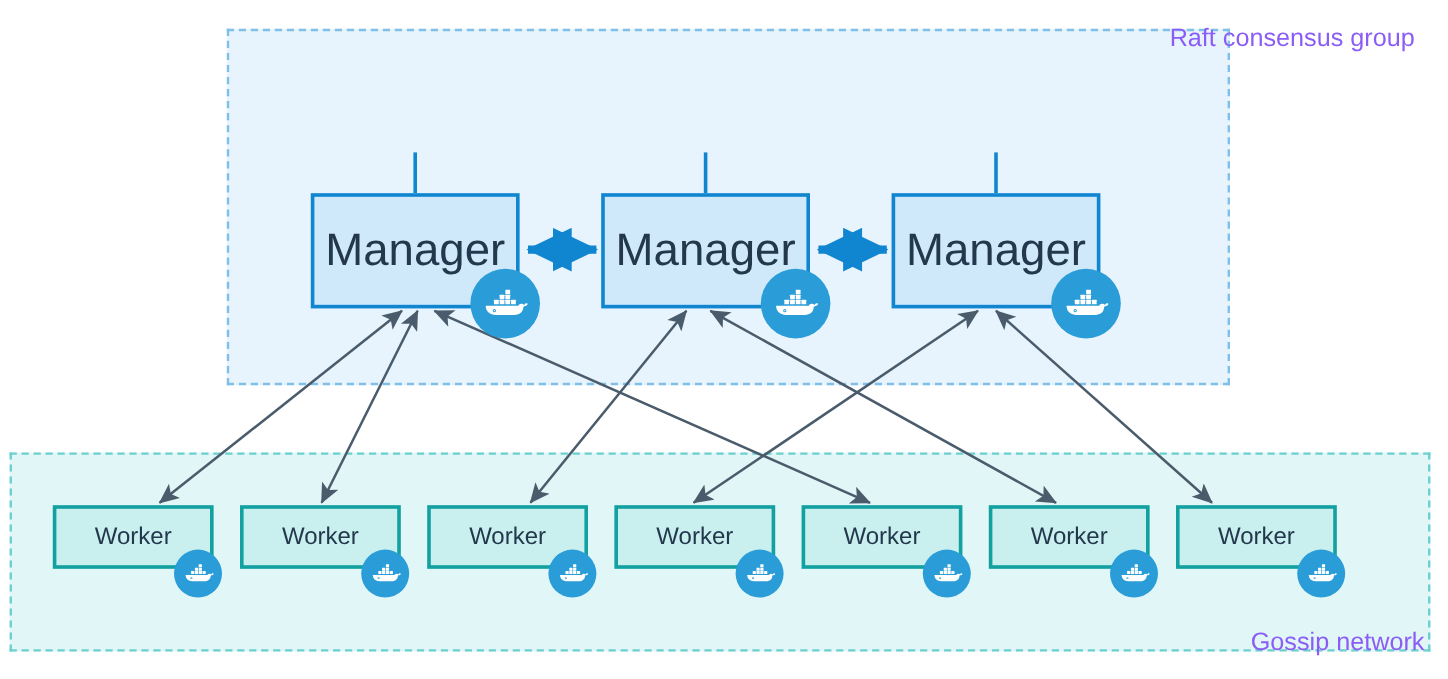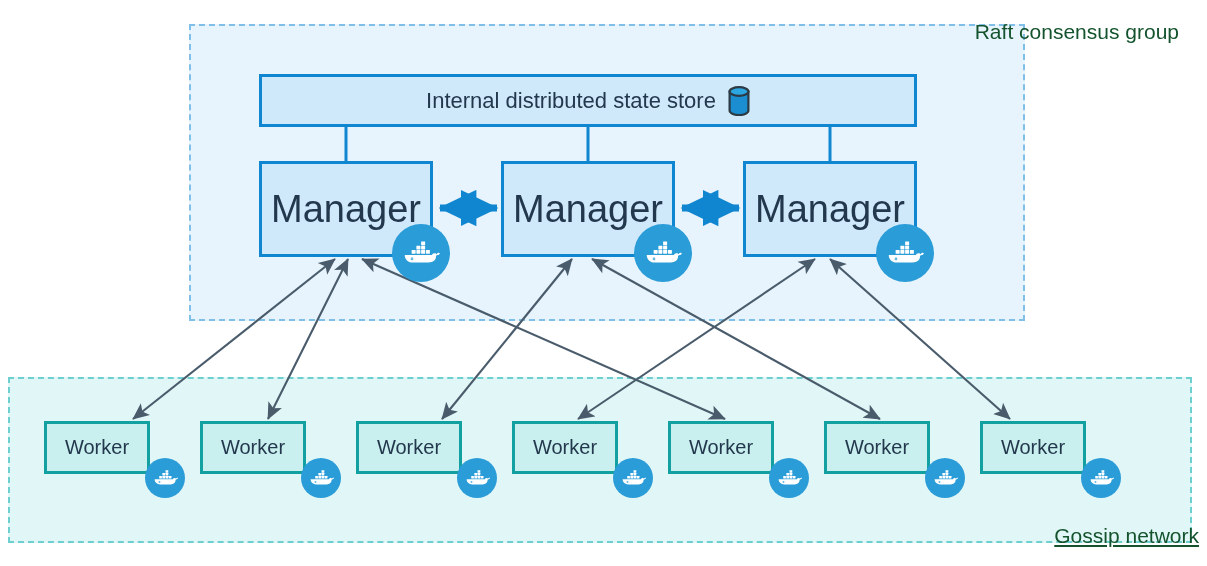--- a/index.html
+++ b/index.html
@@ -42,32 +42,31 @@
   .zone-gossip {
     left: 8px;
     top: 377px;
     width: 1184px;
     height: 166px;
     background: #e1f7f7;
     border: 2px dashed #6ecfcf;
   }
   .zone-label {
     position: absolute;
-    color: #14532d;
+    color: #8b5cf6;
     font-size: 21px;
     white-space: nowrap;
   }
   .zone-label-raft {
     right: 28px;
     top: 20px;
   }
   .zone-label-gossip {
-    right: 8px;
+    right: 20px;
     bottom: 18px;
-    text-decoration: underline;
   }
 
   
   .state-store {
     position: absolute;
     left: 259px;
     top: 74px;
     width: 658px;
     height: 53px;
     box-sizing: border-box;
@@ -106,21 +105,21 @@
     white-space: nowrap;
   }
   .m0 { left: 259px; }
   .m1 { left: 501px; }
   .m2 { left: 743px; }
 
   
   .worker {
     position: absolute;
     top: 421px;
-    width: 106px;
+    width: 134px;
     height: 53px;
     box-sizing: border-box;
     background: #c9f0ef;
     border: 3px solid #12a0a0;
     display: flex;
     align-items: center;
     justify-content: center;
   }
   .worker-label {
     color: #23384d;
@@ -190,29 +189,20 @@
       <line x1="592" y1="259" x2="880" y2="419"></line>
 
       <line x1="815" y1="259" x2="578" y2="419"></line>
       <line x1="830" y1="259" x2="1010" y2="419"></line>
     </g>
   </svg>
 
   <div class="zone-label zone-label-raft">Raft consensus group</div>
   <div class="zone-label zone-label-gossip">Gossip network</div>
 
-  <div class="state-store">
-    <span class="state-store-label">Internal distributed state store</span>
-    <span>
-      <svg class="db-icon" width="22" height="30" viewBox="0 0 22 30" xmlns="http://www.w3.org/2000/svg">
-        <path d="M1.6,5.5 L1.6,24.5 a9.4,4.6 0 0 0 18.8,0 L20.4,5.5 Z" fill="#1a8ed1" stroke="#2b3a44" stroke-width="2.2"></path>
-        <ellipse cx="11" cy="5.5" rx="9.4" ry="4.4" fill="#2ba6e0" stroke="#2b3a44" stroke-width="2.2"></ellipse>
-      </svg>
-    </span>
-  </div>
 
   <div class="manager m0">
     <span class="manager-label">Manager</span>
   </div>
   <div class="manager m1">
     <span class="manager-label">Manager</span>
   </div>
   <div class="manager m2">
     <span class="manager-label">Manager</span>
   </div>

